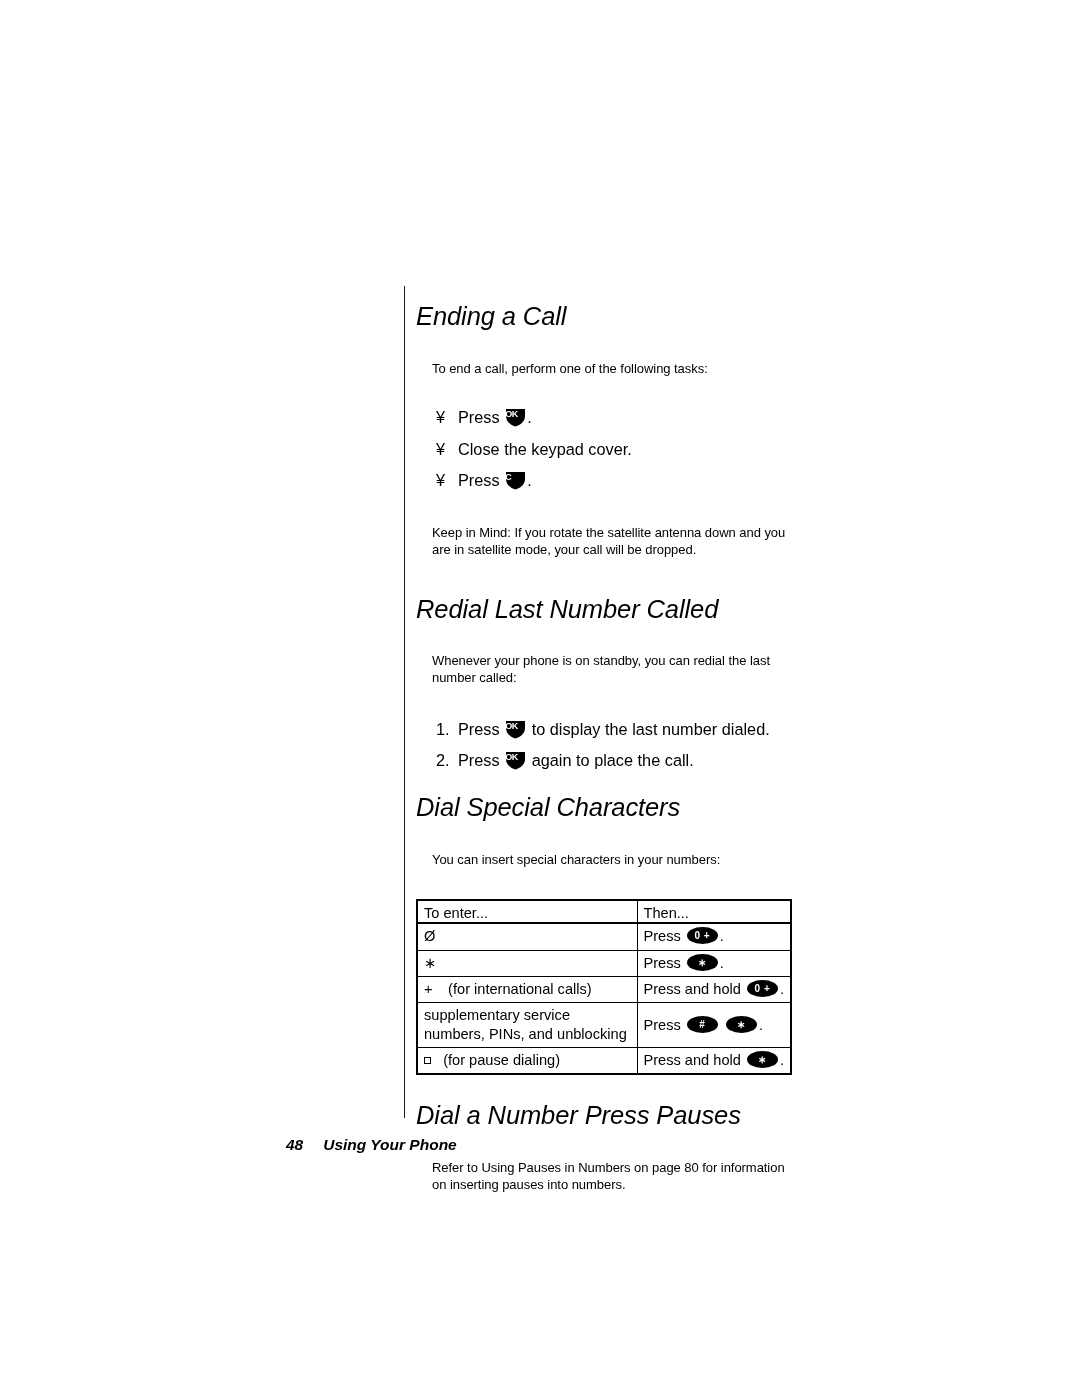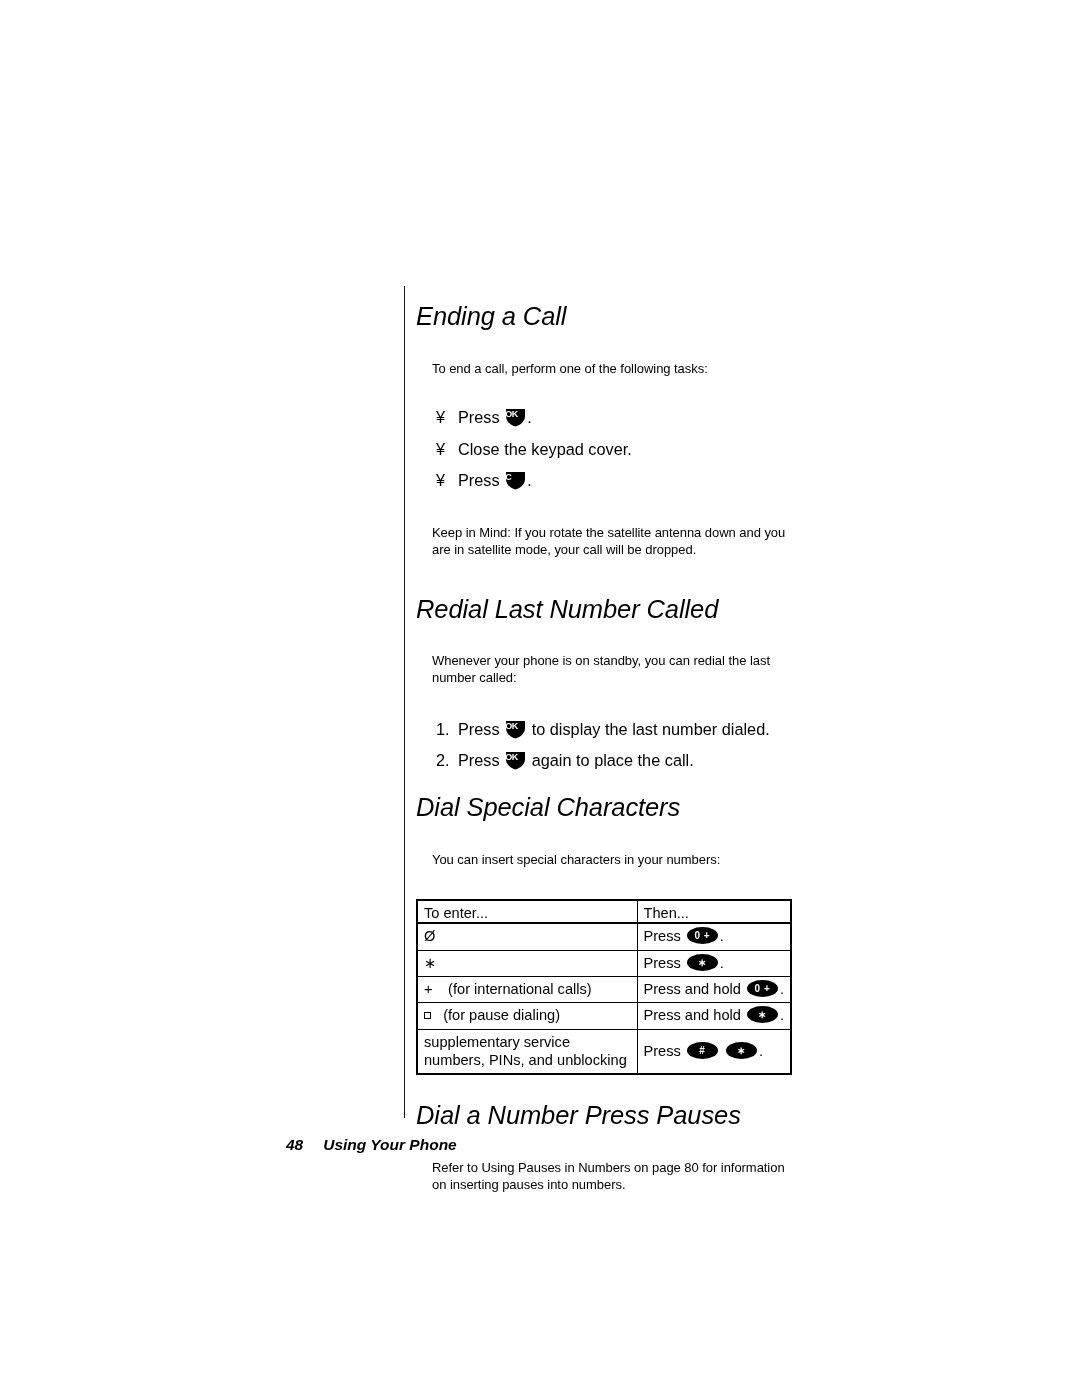--- a/index.html
+++ b/index.html
@@ -267,27 +267,27 @@
           <td class="cell-left"><span class="glyph-cell">∗</span></td>
           <td class="cell-right"><span>Press </span><span class="key-oval"><span class="kl">∗</span></span><span>.</span></td>
         </tr>
 
         <tr>
           <td class="cell-left"><span class="glyph-cell">+</span>&nbsp;&nbsp;<span>(for international calls)</span></td>
           <td class="cell-right"><span>Press and hold </span><span class="key-oval"><span class="kl">0 +</span></span><span>.</span></td>
         </tr>
 
         <tr>
+          <td class="cell-left">supplementary service numbers, PINs, and unblocking</td>
+          <td class="cell-right"><span>Press </span><span class="key-oval"><span class="kl">#</span></span>&nbsp;<span class="key-oval"><span class="kl">∗</span></span><span>.</span></td>
+        </tr>
+
+        <tr>
           <td class="cell-left"><span class="glyph-small-square"></span>&nbsp;&nbsp;&nbsp;<span>(for pause dialing)</span></td>
           <td class="cell-right"><span>Press and hold </span><span class="key-oval"><span class="kl">∗</span></span><span>.</span></td>
-        </tr>
-
-        <tr>
-          <td class="cell-left">supplementary service numbers, PINs, and unblocking</td>
-          <td class="cell-right"><span>Press </span><span class="key-oval"><span class="kl">#</span></span>&nbsp;<span class="key-oval"><span class="kl">∗</span></span><span>.</span></td>
         </tr>
       </tbody>
     </table>
 
     <div class="sp-t26"></div>
     <h2 class="section-heading">Dial a Number Press Pauses</h2>
     <div class="sp-t14"></div>
     <p class="body-text">Refer to  Using Pauses in Numbers  on page 80 for information on inserting pauses into numbers.</p>
 
   </div>

